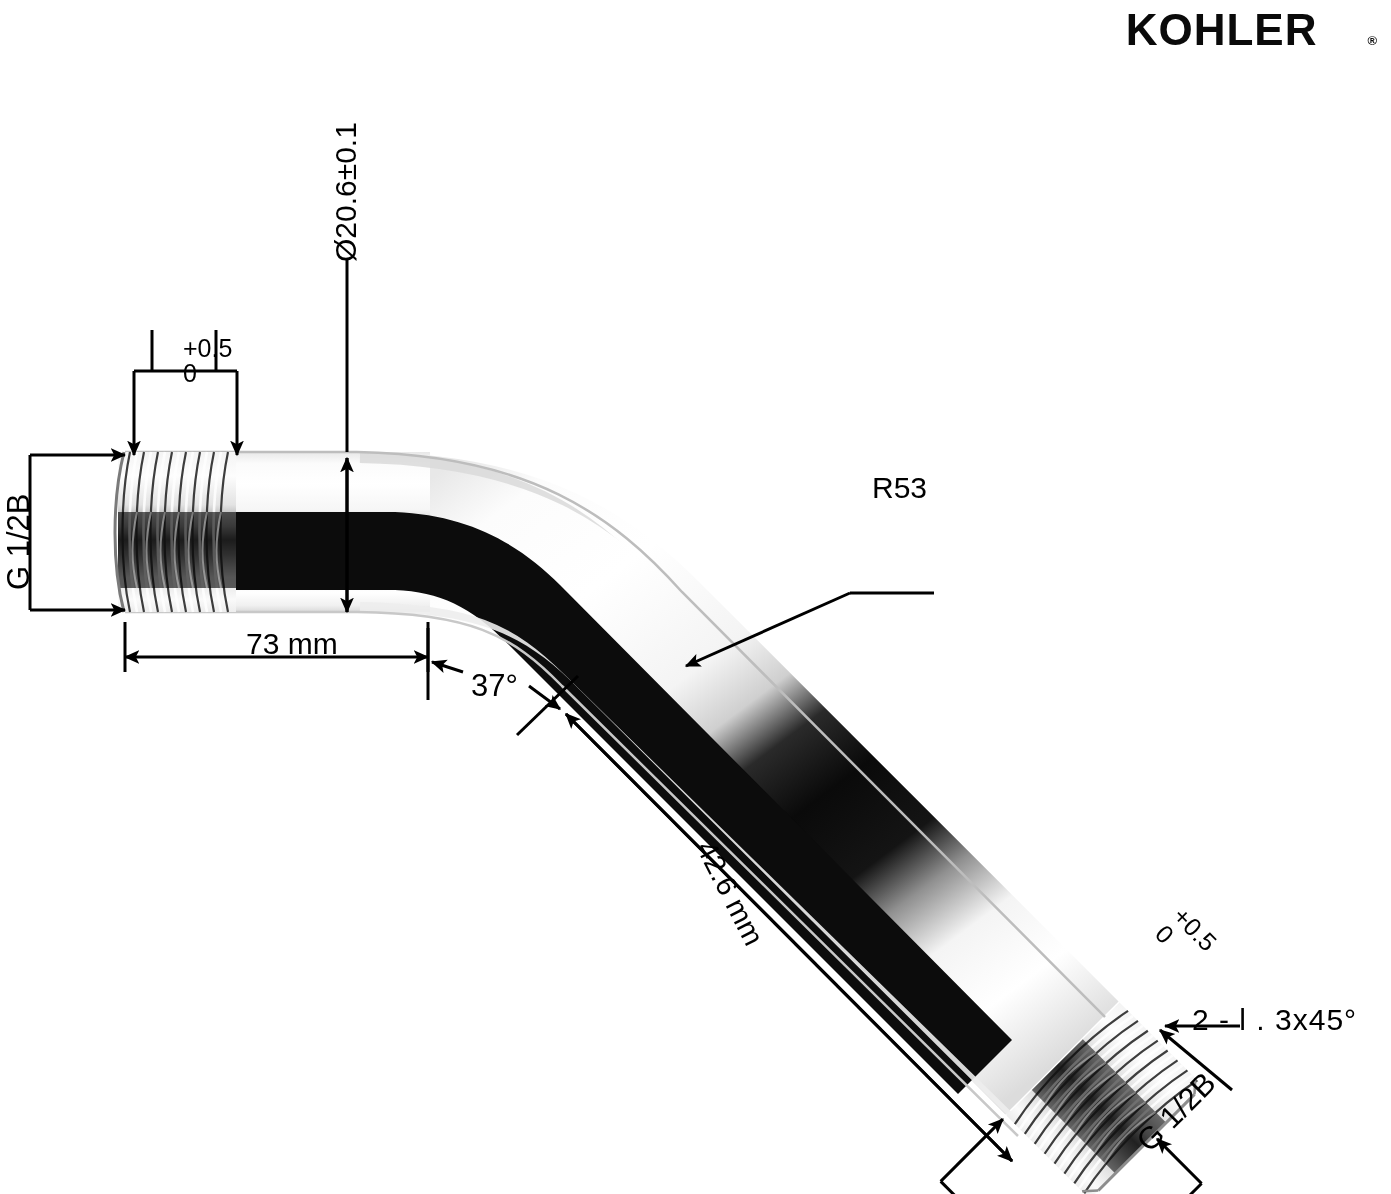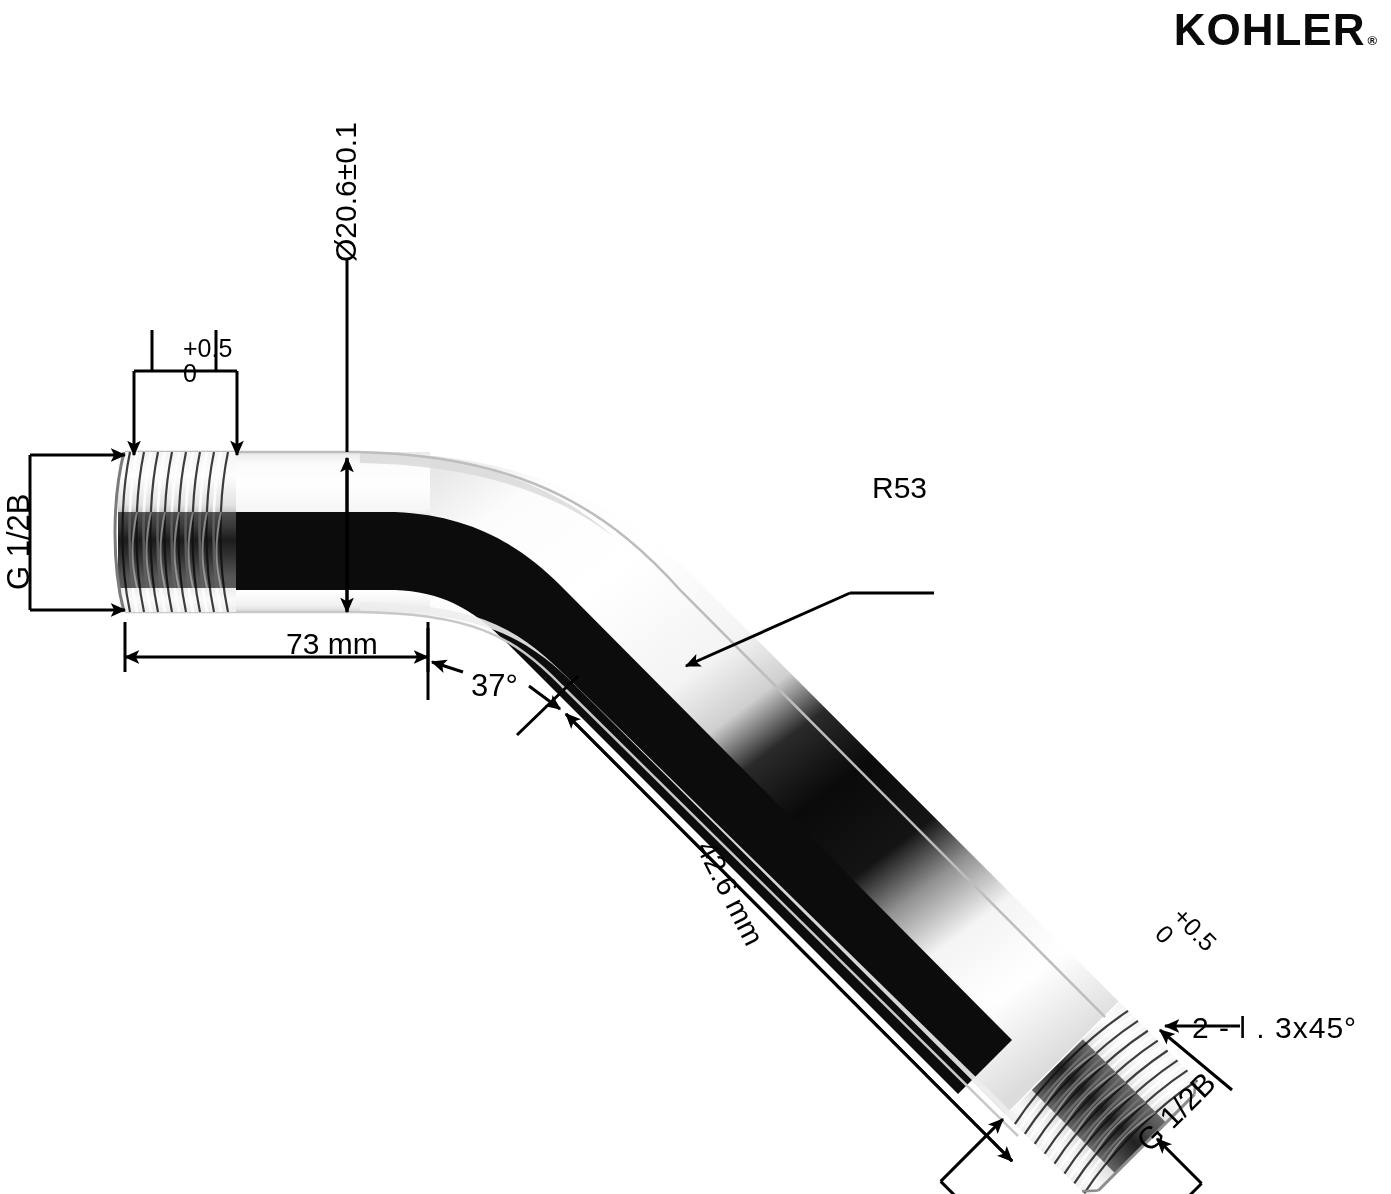--- a/index.html
+++ b/index.html
@@ -23,20 +23,21 @@
     left: 0;
     width: 1391px;
     height: 1194px;
   }
   .brandwrap {
     position: absolute;
     top: 8px;
     right: 14px;
     display: flex;
     align-items: flex-start;
+    gap: 48px;
   }
   .brand {
     font-family: "Liberation Sans", sans-serif;
     font-weight: bold;
     font-size: 44px;
     letter-spacing: 1px;
     color: #0a0a0a;
     line-height: 1;
   }
   .brand-r {
@@ -56,21 +57,20 @@
   }
   .lbl-dia {
     font-size: 30px;
     transform-origin: left bottom;
   }
   .lbl-g {
     font-size: 31px;
   }
   .lbl-73 {
     font-size: 30px;
-    margin-left: 40px;
   }
   .lbl-45 {
     font-size: 31px;
   }
   .lbl-r53 {
     font-size: 30px;
   }
   .lbl-426 {
     font-size: 29px;
   }
@@ -340,17 +340,17 @@
 
   <div class="lbl lbl-r53" style="left:872px; top:472px;">R53</div>
 
   <div class="lbl lbl-426" style="left:718px; top:836px; transform: rotate(63deg); transform-origin: left top;">42.6 mm</div>
 
   <div class="tolbox" style="left:1186px; top:903px; transform: rotate(45deg); transform-origin: left top;">
     <span class="tol-top">+0.5</span>
     <span class="tol-bot">0</span>
   </div>
 
-  <div class="lbl lbl-cham" style="left:1192px; top:1004px;margin-top:8px;">2 - l . 3x45°</div>
+  <div class="lbl lbl-cham" style="left:1192px; top:1004px;">2 - l . 3x45°</div>
 
   <div class="lbl lbl-g" style="left:1131px; top:1135px; transform: rotate(-45deg); transform-origin: left top;">G 1/2B</div>
 
 </div>
 
 </body></html>

